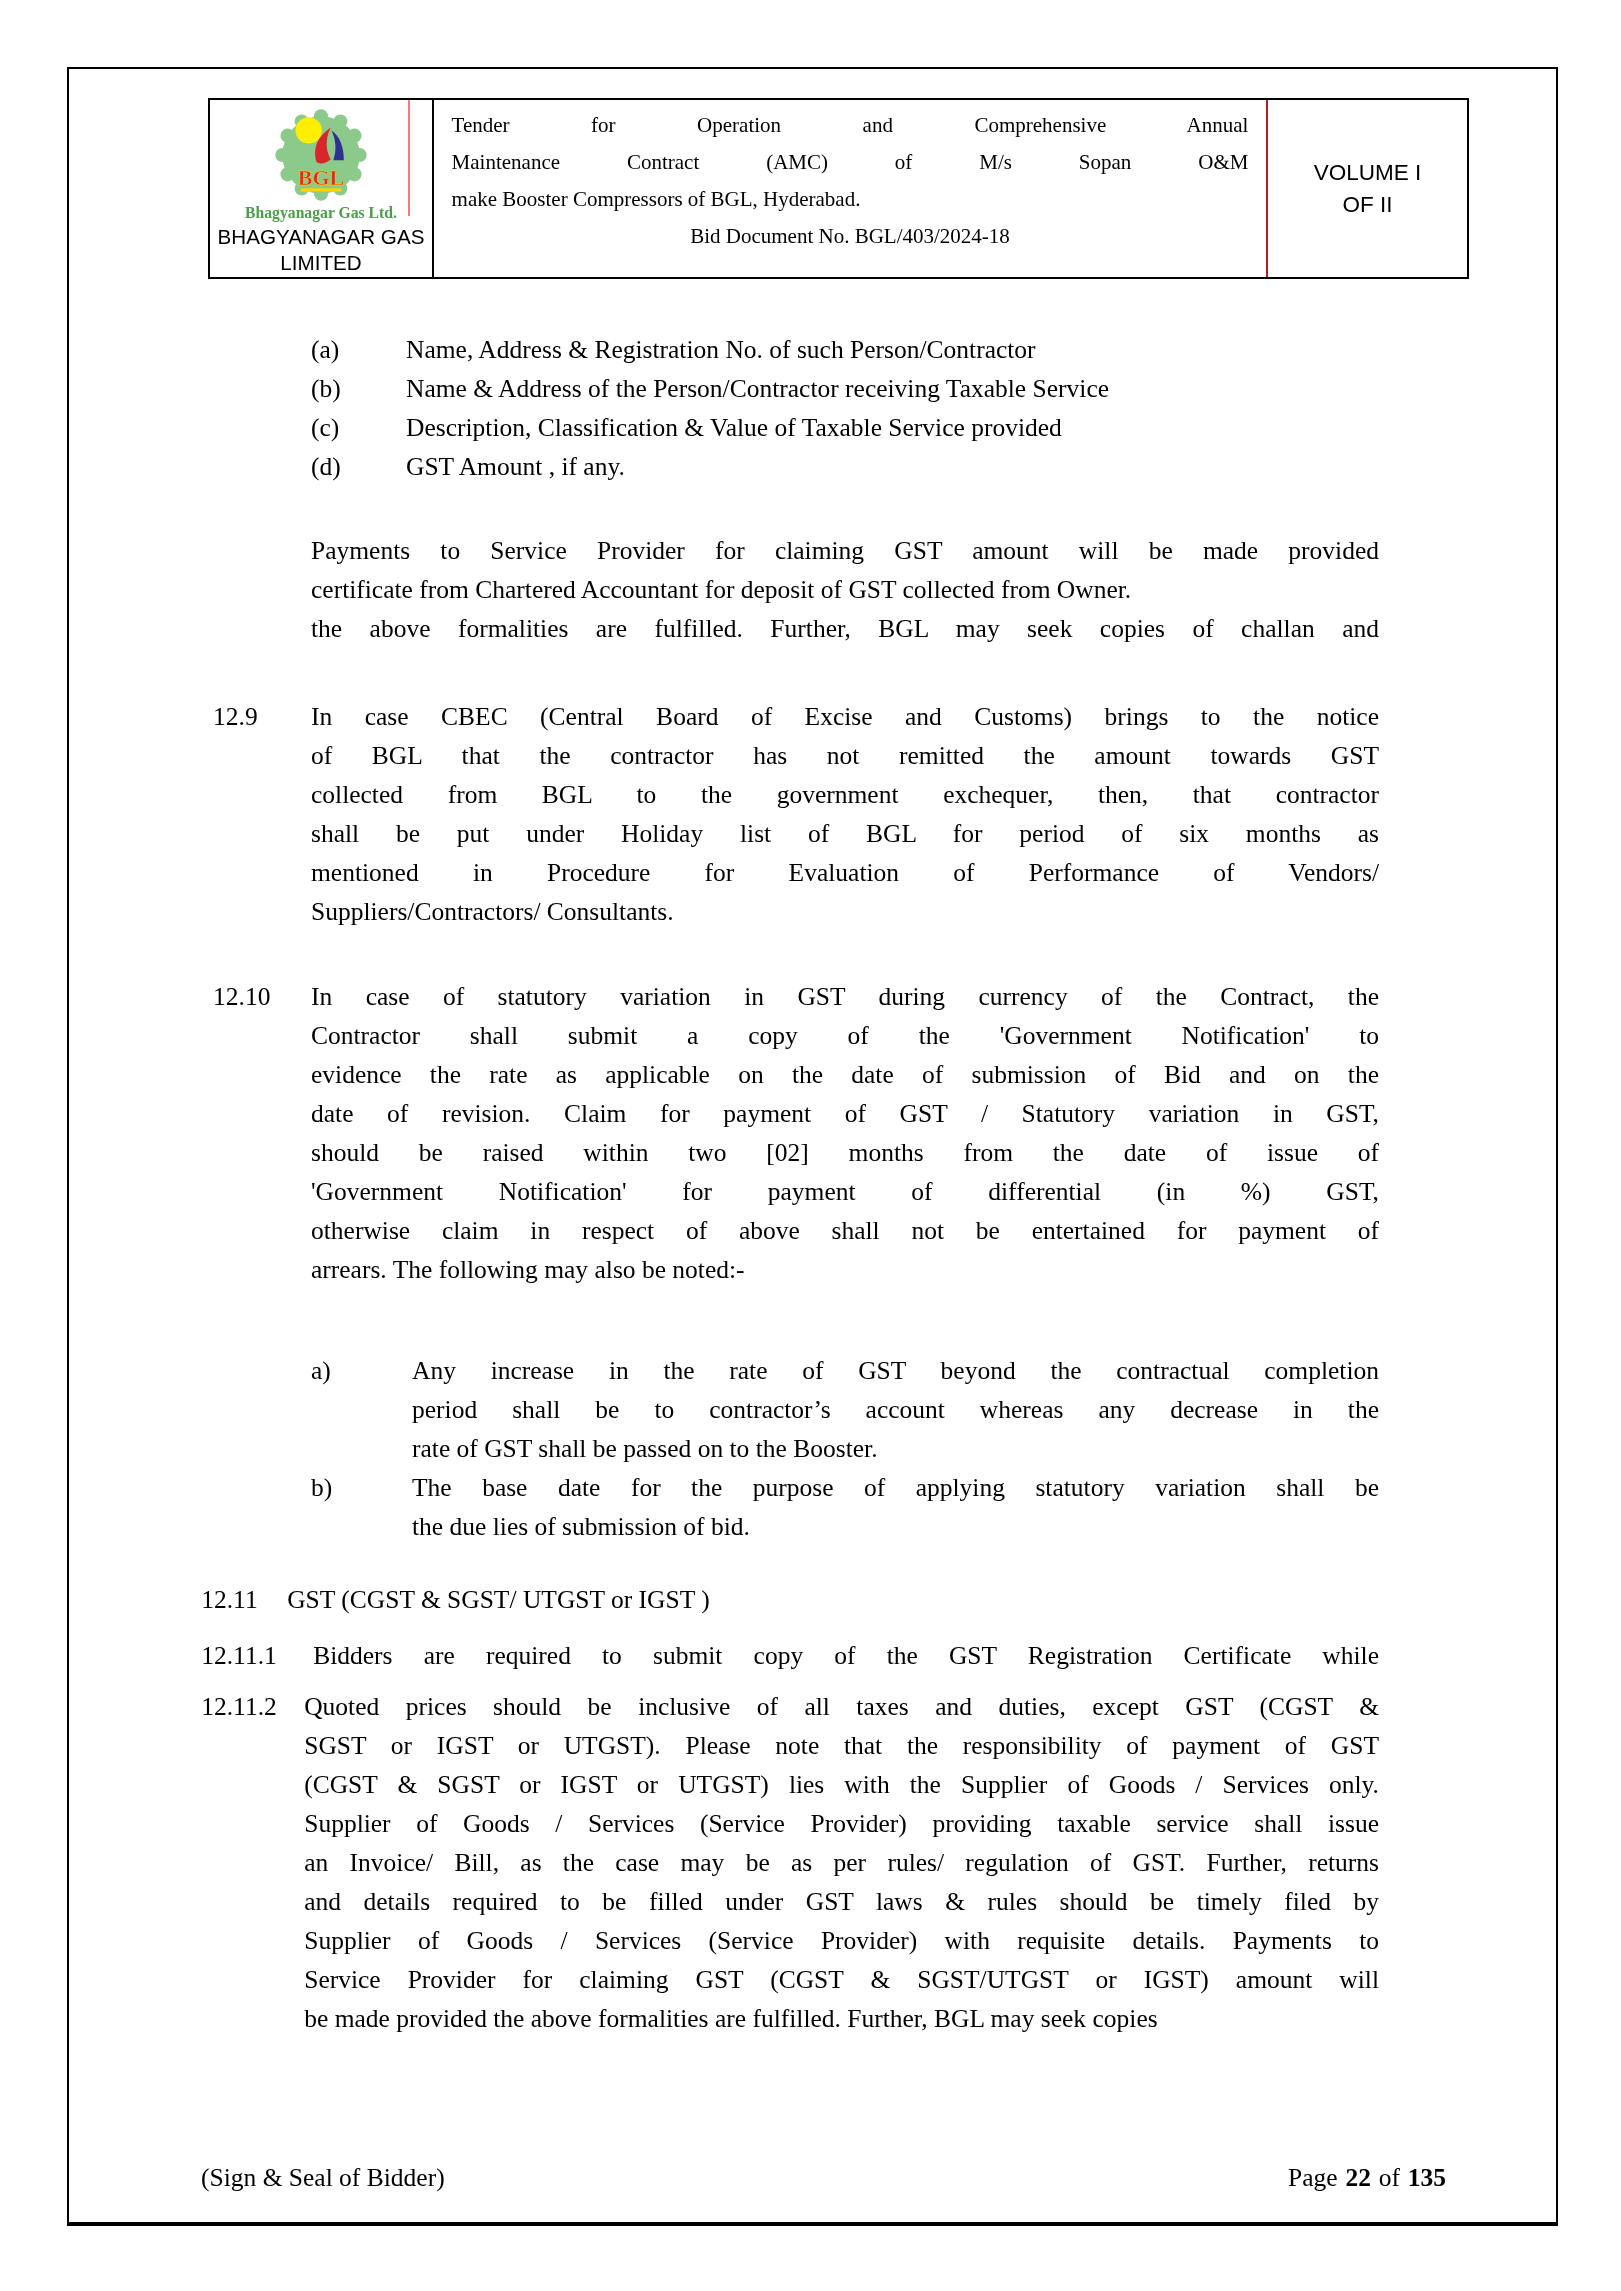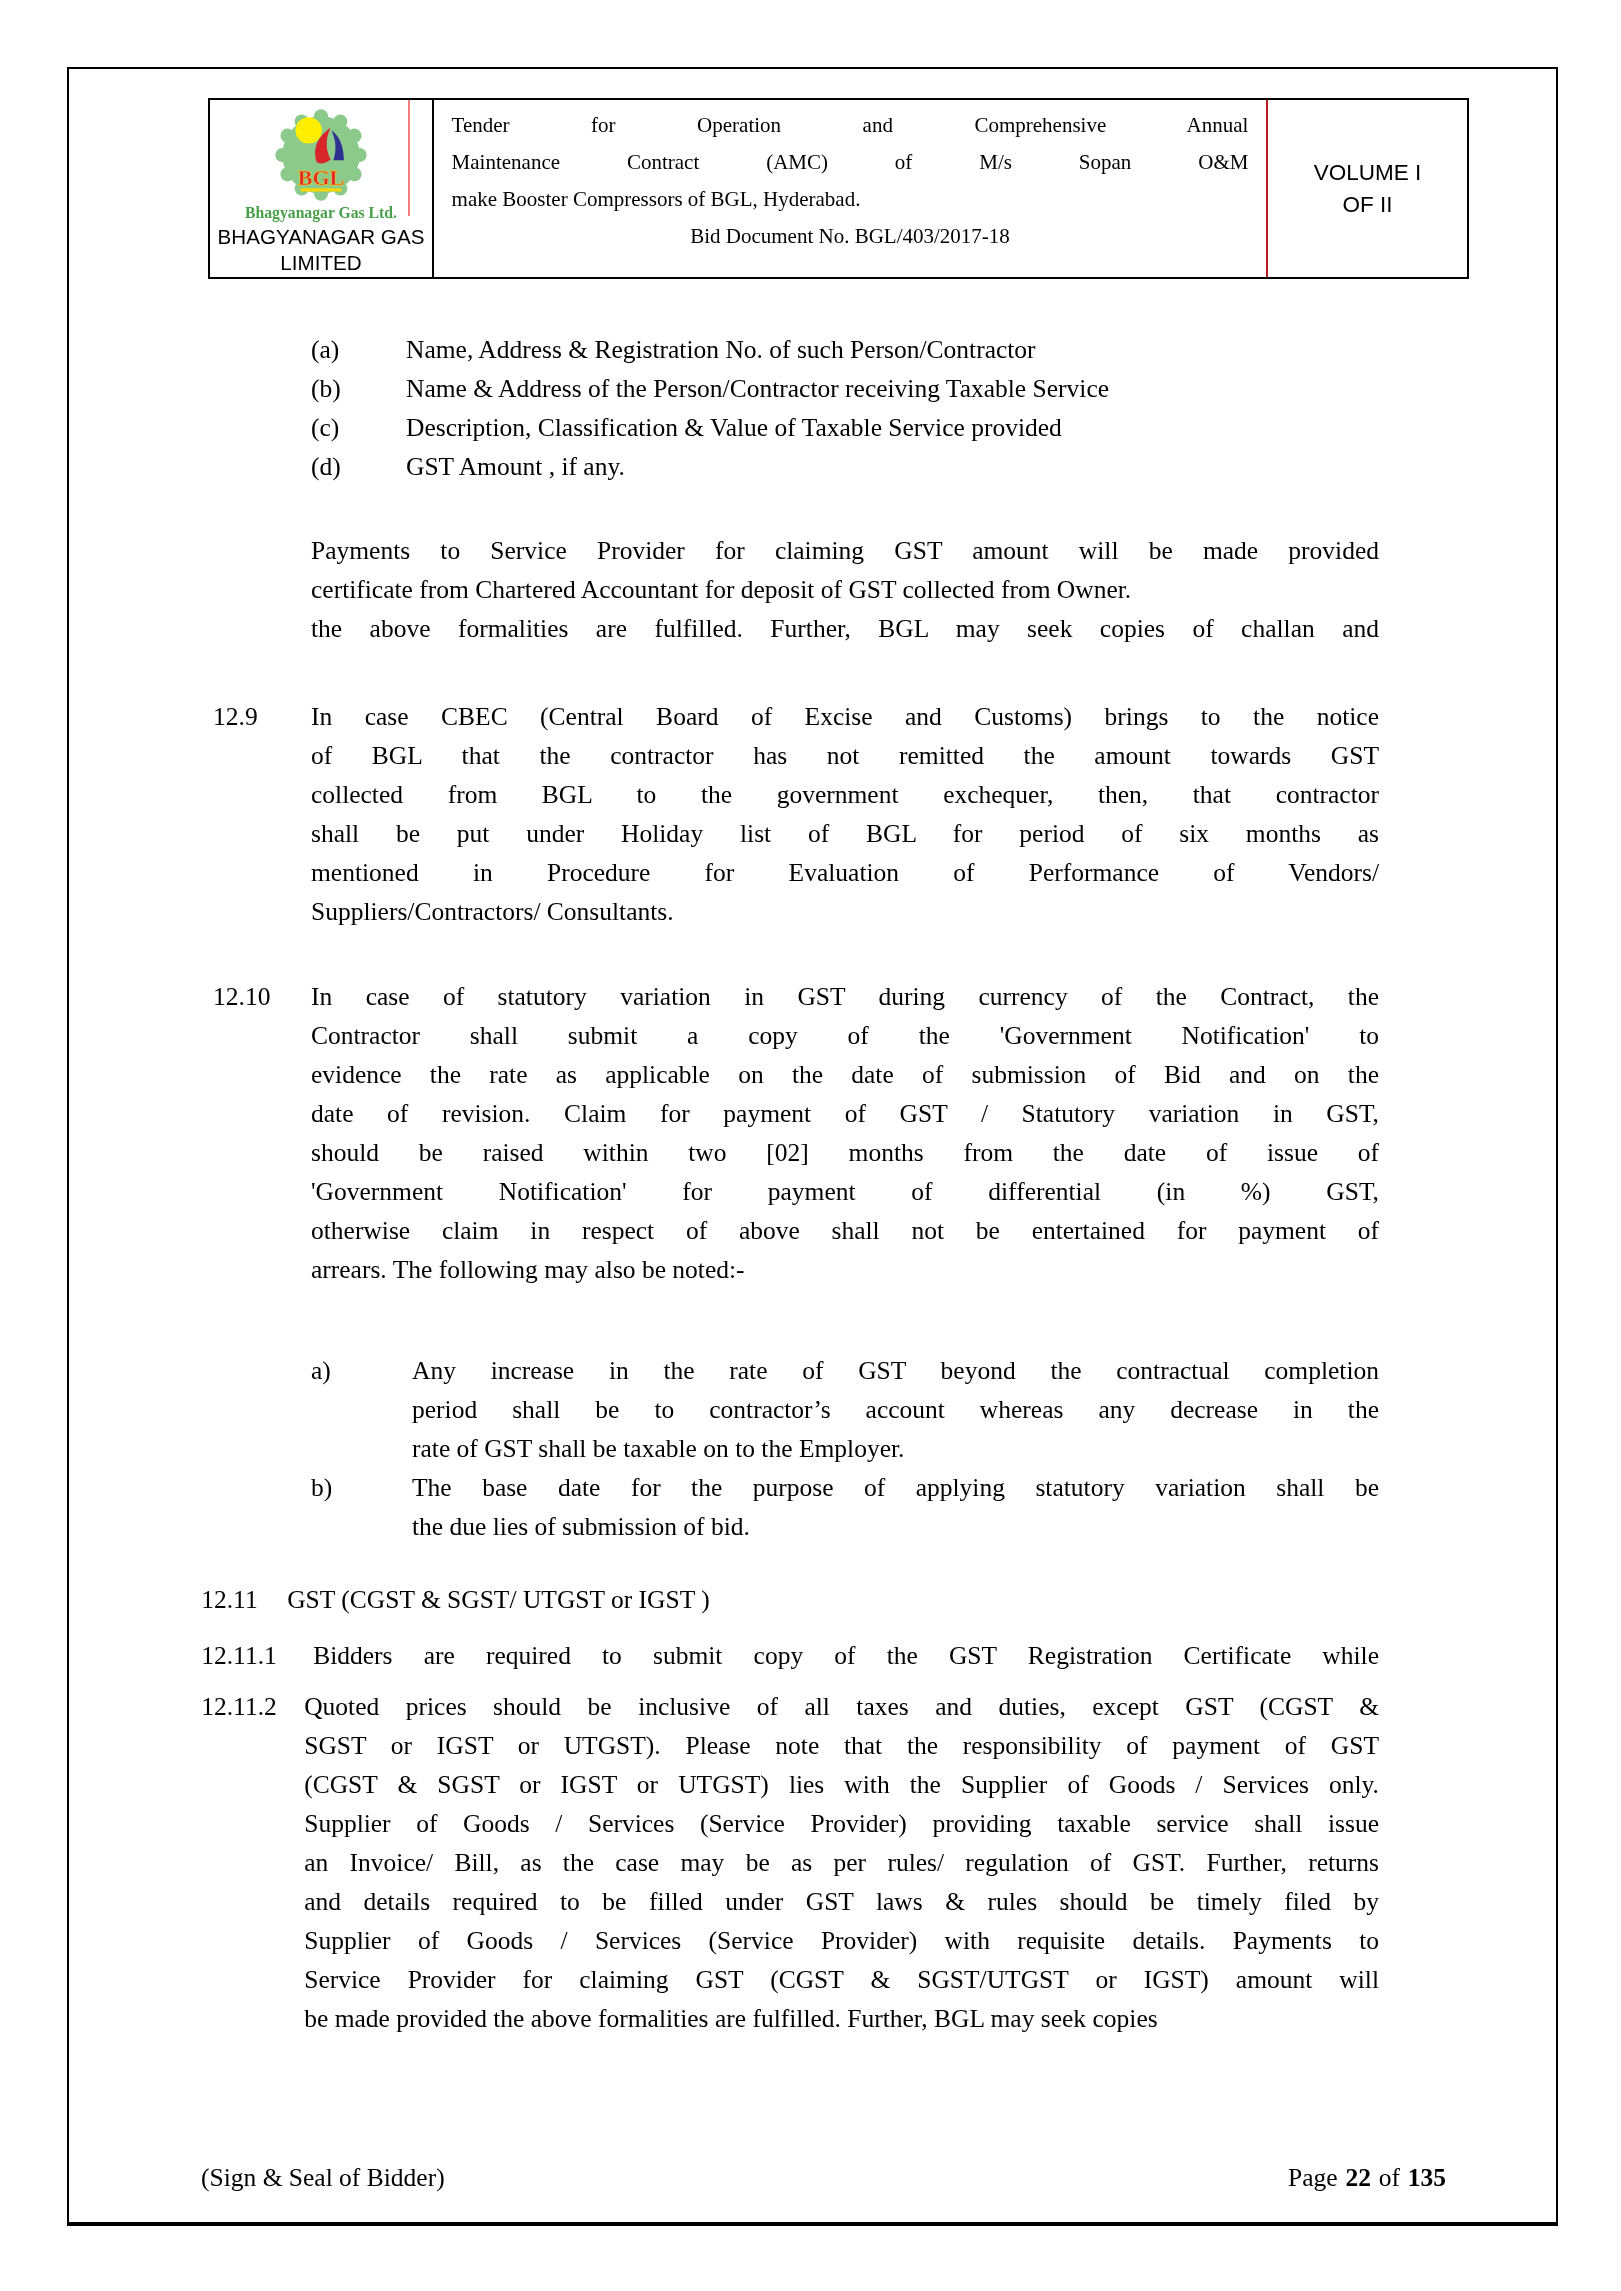--- a/index.html
+++ b/index.html
@@ -167,21 +167,21 @@
       <div class="logo-company">
         <div>BHAGYANAGAR GAS</div>
         <div>LIMITED</div>
       </div>
     </div>
 
     <div class="cell-title">
       <div class="just">Tender for Operation and Comprehensive Annual</div>
       <div class="just">Maintenance Contract (AMC) of M/s Sopan O&amp;M</div>
       <div class="left">make Booster Compressors of BGL, Hyderabad.</div>
-      <div class="center">Bid Document No. BGL/403/2017-18</div>
+      <div class="center">Bid Document No. BGL/403/2024-18</div>
     </div>
 
     <div class="cell-vol">
       <div>VOLUME I</div>
       <div>OF II</div>
     </div>
   </div>
 
   <div class="content">
 
@@ -235,21 +235,21 @@
           <div class="tline last">arrears. The following may also be noted:-</div>
         </div>
     </div>
 
     <div class="sub-items">
       <div class="row">
         <div class="lbl">a)</div>
         <div class="txt">
             <div class="tline">Any increase in the rate of GST beyond the contractual completion</div>
             <div class="tline">period shall be to contractor’s account whereas any decrease in the</div>
-            <div class="tline last">rate of GST shall be taxable on to the Employer.</div>
+            <div class="tline last">rate of GST shall be passed on to the Booster.</div>
           </div>
       </div>
       <div class="row">
         <div class="lbl">b)</div>
         <div class="txt">
             <div class="tline">The base date for the purpose of applying statutory variation shall be</div>
             <div class="tline last">the due lies of submission of bid.</div>
           </div>
       </div>
     </div>

